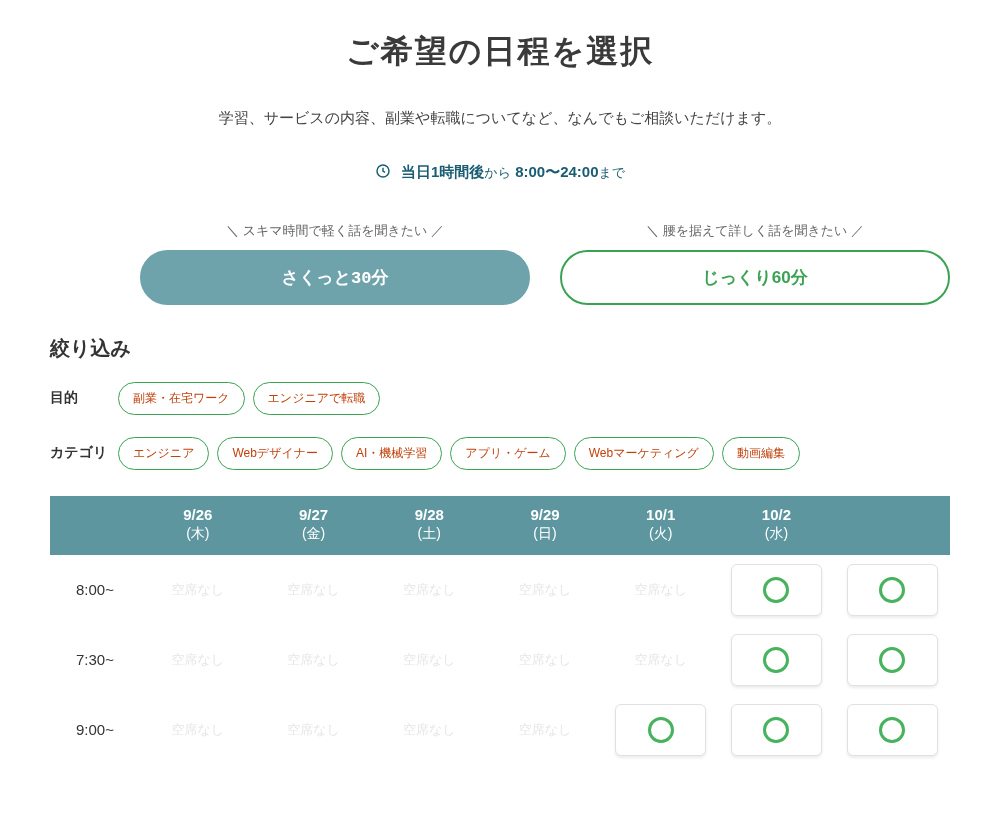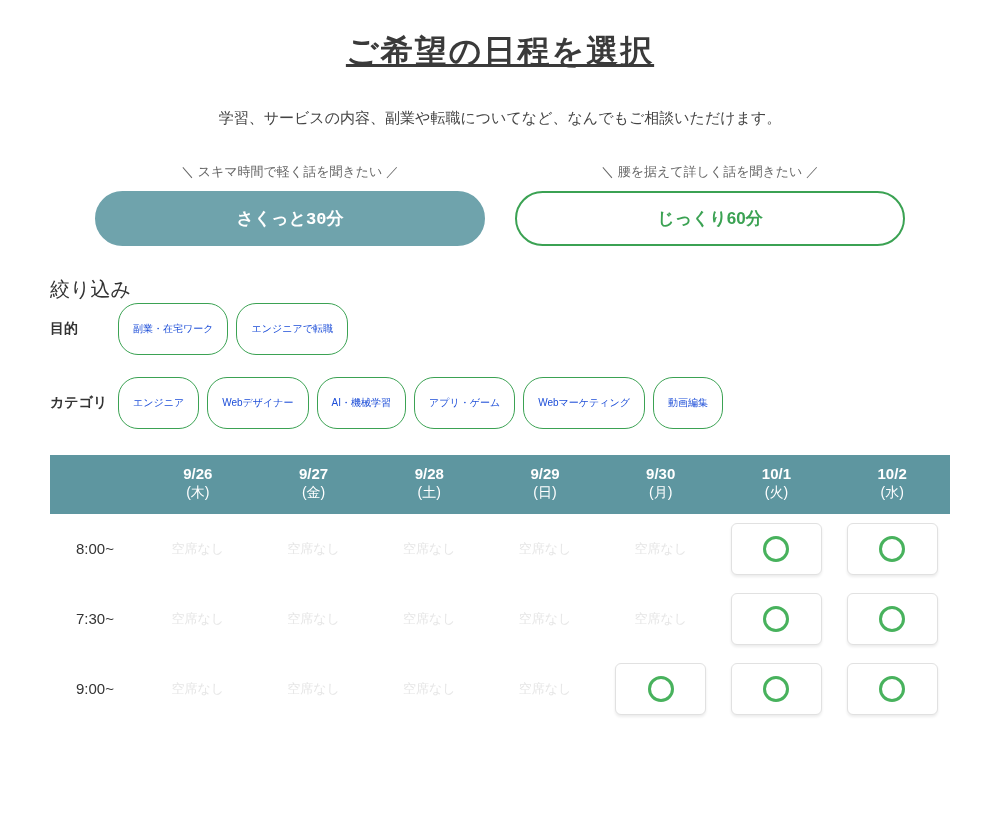--- a/index.html
+++ b/index.html
@@ -10,42 +10,41 @@
   width: 1000px;
 }
 .container { padding: 20px 50px 0; }
 .page-title {
   text-align: center;
   font-size: 32px;
   font-weight: 700;
   color: #3a3a3a;
   margin: 10px 0 30px;
   letter-spacing: 2px;
-  text-decoration: underline;
 }
 .desc {
   text-align: center;
   font-size: 15px;
   color: #444;
   line-height: 1.9;
   margin-bottom: 30px;
 }
 .hours {
   text-align: center;
   color: #1a5d73;
   font-weight: 700;
   font-size: 15px;
   margin-bottom: 40px;
 }
 .hours svg { vertical-align: -2px; margin-right: 6px; }
 .hours .small { font-weight: 400; font-size: 13px; }
 .duration-row {
   display: flex;
   gap: 30px;
-  justify-content: center;
+  justify-content: flex-end;
   margin-bottom: 30px;
 }
 .duration-col { flex: 1; max-width: 390px; text-align: center; }
 .duration-tag {
   font-size: 13px;
   color: #666;
   margin-bottom: 10px;
 }
 .duration-btn {
   width: 100%;
@@ -62,43 +61,44 @@
   border-color: #6fa3ac;
   font-family: Liberation Mono, monospace;
 }
 .duration-btn.inactive {
   background: #fff;
   color: #3ba253;
   border-color: #3ba253;
 }
 .filter-title {
   font-size: 20px;
-  font-weight: 400;
-  color: #333;
+  font-weight: 700;
+  color: #333;
+  margin-bottom: 20px;
 }
 .filter-row {
   display: flex;
   align-items: center;
   margin-bottom: 22px;
   gap: 6px;
 }
 .filter-label {
   font-size: 14px;
   font-weight: 700;
   color: #333;
   width: 62px;
   flex-shrink: 0;
 }
 .chips { display: flex; flex-wrap: wrap; gap: 8px; }
 .chip {
-  padding: 18px 14px;
+  padding: 7px 14px;
   border: 1px solid #3ba253;
   border-radius: 20px;
-  color: #1d4ed8;
-  font-size: 10px;
+  color: #c2410c;
+  font-size: 12px;
   background: #fff;
   cursor: pointer;
 }
 .schedule {
   width: 100%;
   margin-top: 26px;
 }
 .sched-head {
   display: grid;
   grid-template-columns: 90px repeat(7, 1fr);
@@ -153,20 +153,28 @@
 </head>
 <body>
 
 <div class="container">
   <h1 class="page-title">ご希望の日程を選択</h1>
 
   <div class="desc">
     <div>学習、サービスの内容、副業や転職についてなど、なんでもご相談いただけます。</div>
   </div>
 
+  <div class="hours">
+    <svg width="16" height="16" viewBox="0 0 24 24" fill="none" stroke="#1a5d73" stroke-width="2.2">
+        <circle cx="12" cy="12" r="9"></circle>
+        <path d="M12 7v5l3 2"></path>
+      </svg>
+    <span>当日1時間後</span><span class="small">から</span>
+    <span>8:00〜24:00</span><span class="small">まで</span>
+  </div>
 
   <div class="duration-row">
     <div class="duration-col">
       <div class="duration-tag">＼ スキマ時間で軽く話を聞きたい ／</div>
       <button class="duration-btn active">さくっと30分</button>
     </div>
     <div class="duration-col">
       <div class="duration-tag">＼ 腰を据えて詳しく話を聞きたい ／</div>
       <button class="duration-btn inactive">じっくり60分</button>
     </div>
@@ -194,21 +202,20 @@
       </div>
   </div>
 
   <div class="schedule">
     <div class="sched-head" id="sched-head">
       <div class="sched-head-cell"></div>
     <div class="sched-head-cell">9/26<span class="dow">(木)</span></div>
         <div class="sched-head-cell">9/27<span class="dow">(金)</span></div>
         <div class="sched-head-cell">9/28<span class="dow">(土)</span></div>
         <div class="sched-head-cell">9/29<span class="dow">(日)</span></div>
-        <div class="sched-head-cell">9/30<span class="dow">(月)</span></div>
         <div class="sched-head-cell">10/1<span class="dow">(火)</span></div>
         <div class="sched-head-cell">10/2<span class="dow">(水)</span></div>
       </div>
     <div id="sched-body">
         <div class="sched-row">
           <div class="time-cell">8:00~</div>
           <div class="slot"><span class="full">空席なし</span></div>
           <div class="slot"><span class="full">空席なし</span></div>
           <div class="slot"><span class="full">空席なし</span></div>
           <div class="slot"><span class="full">空席なし</span></div>

